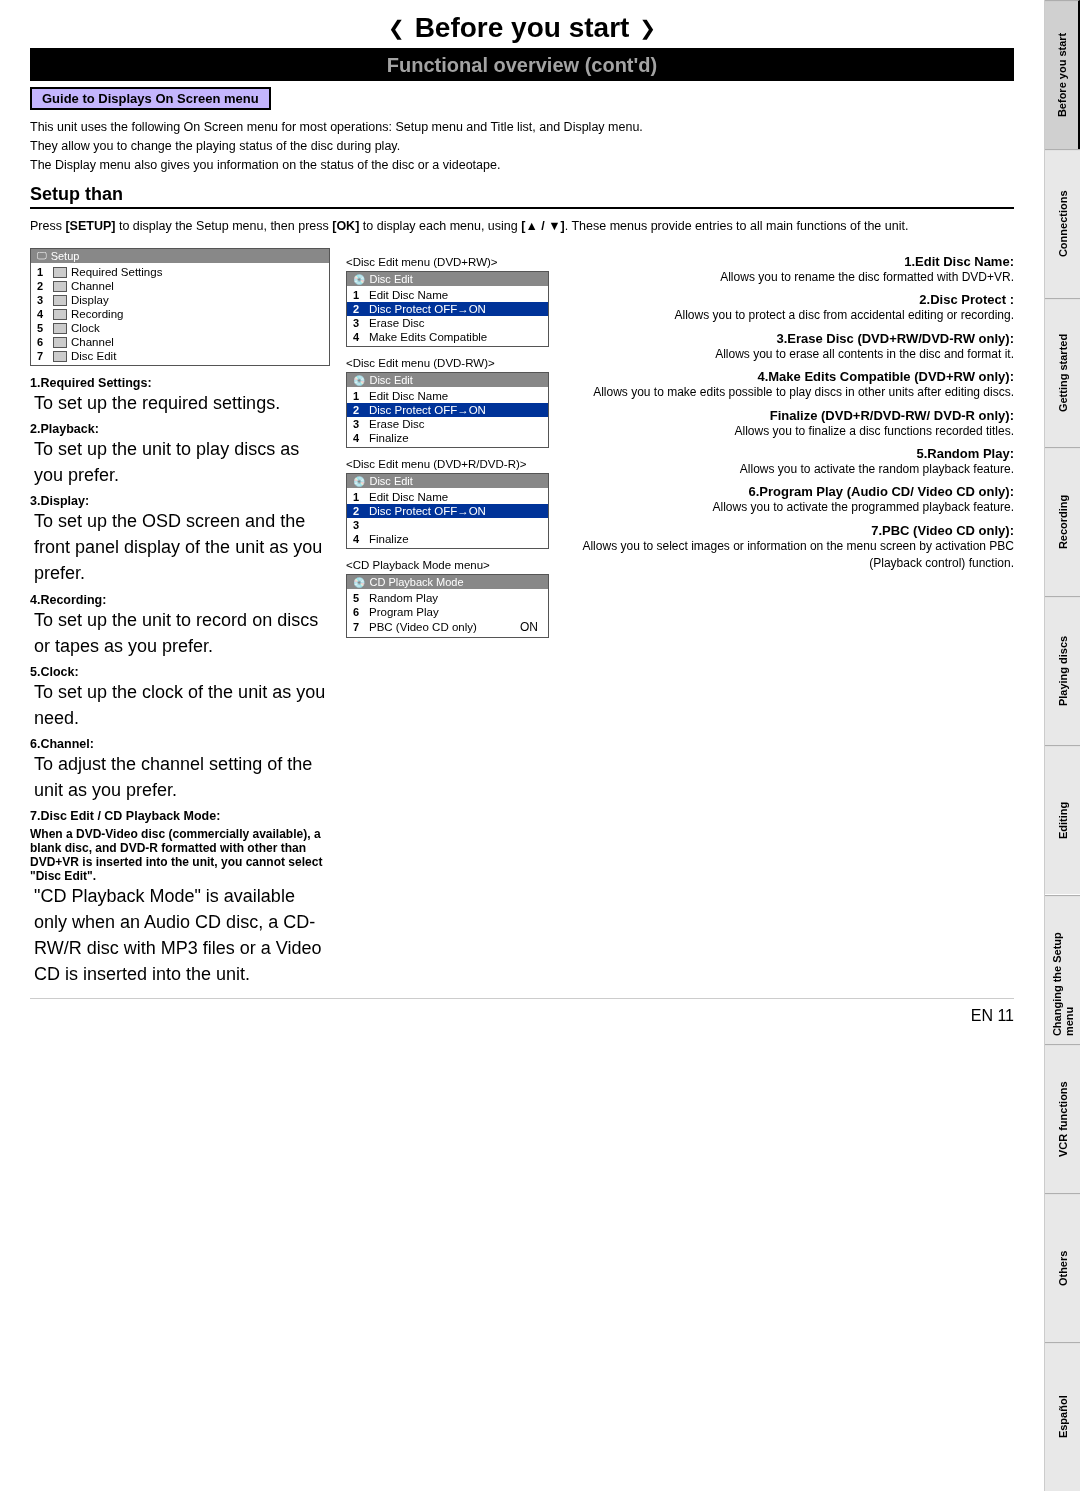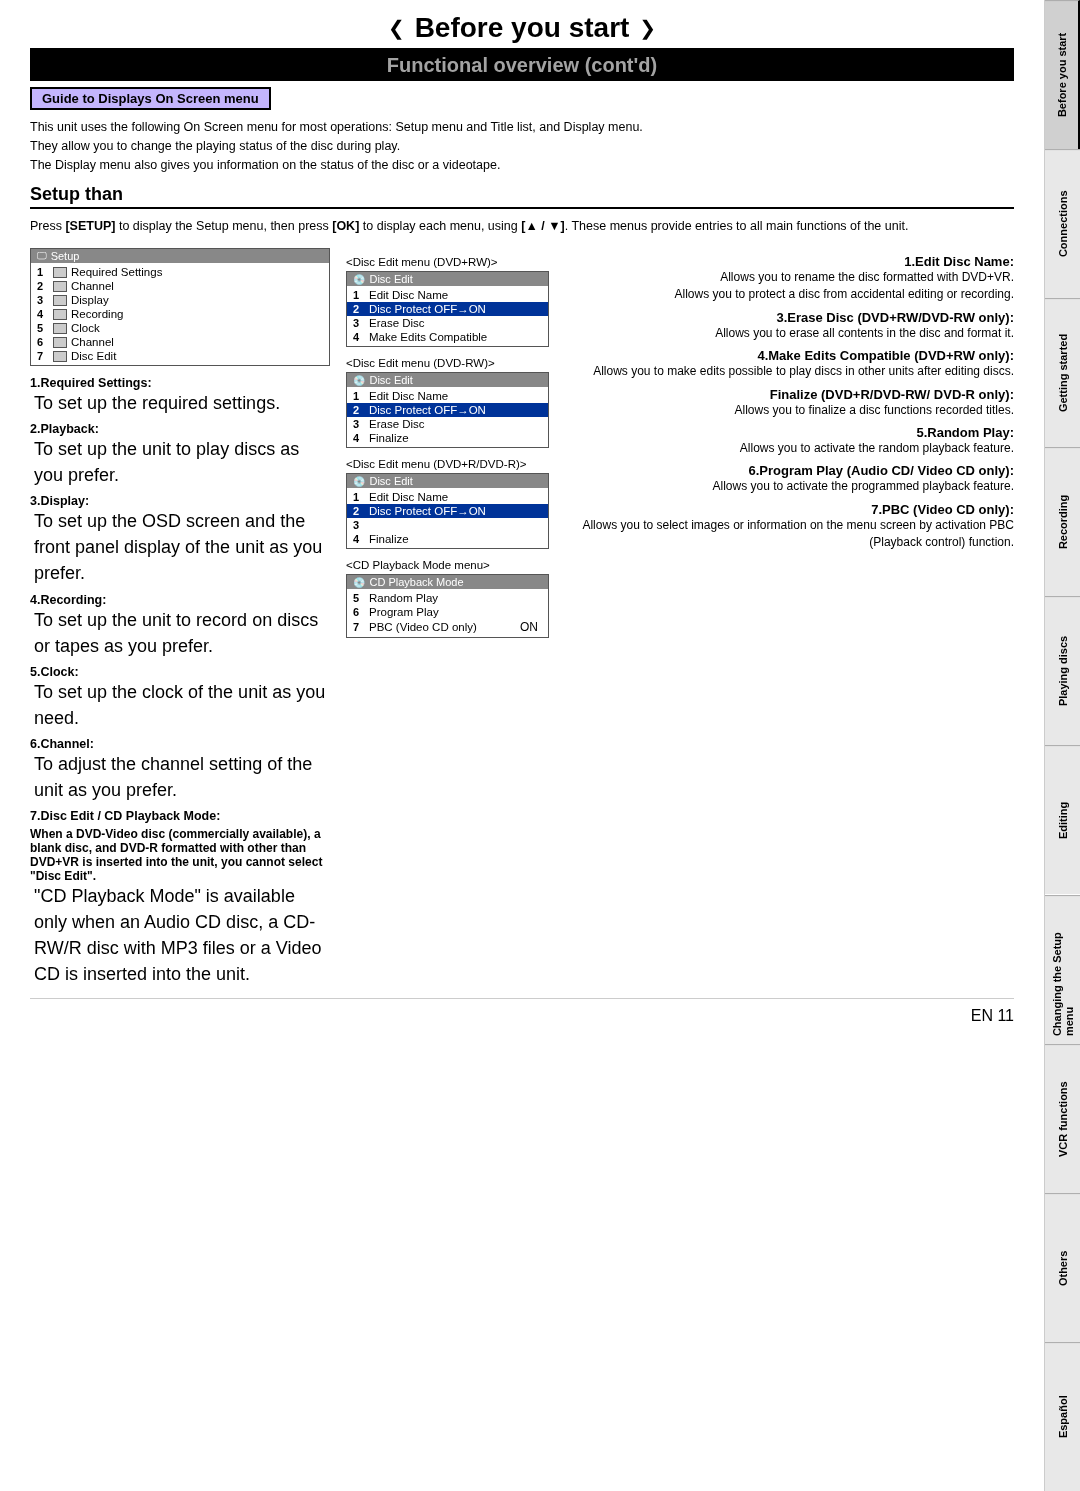--- a/index.html
+++ b/index.html
@@ -461,20 +461,21 @@
         </div>
       </div>
 
     </div>
 
     <div class="col-right">
 
       <div class="right-item-heading">1.Edit Disc Name:</div>
       <div class="right-item-text">Allows you to rename the disc formatted with DVD+VR.</div>
 
+      <div class="right-item-heading">2.Disc Protect :</div>
       <div class="right-item-text">Allows you to protect a disc from accidental editing or recording.</div>
 
       <div class="right-item-heading">3.Erase Disc (DVD+RW/DVD-RW only):</div>
       <div class="right-item-text">Allows you to erase all contents in the disc and format it.</div>
 
       <div class="right-item-heading">4.Make Edits Compatible (DVD+RW only):</div>
       <div class="right-item-text">Allows you to make edits possible to play discs in other units after editing discs.</div>
 
       <div class="right-item-heading">Finalize (DVD+R/DVD-RW/ DVD-R only):</div>
       <div class="right-item-text">Allows you to finalize a disc functions recorded titles.</div>

